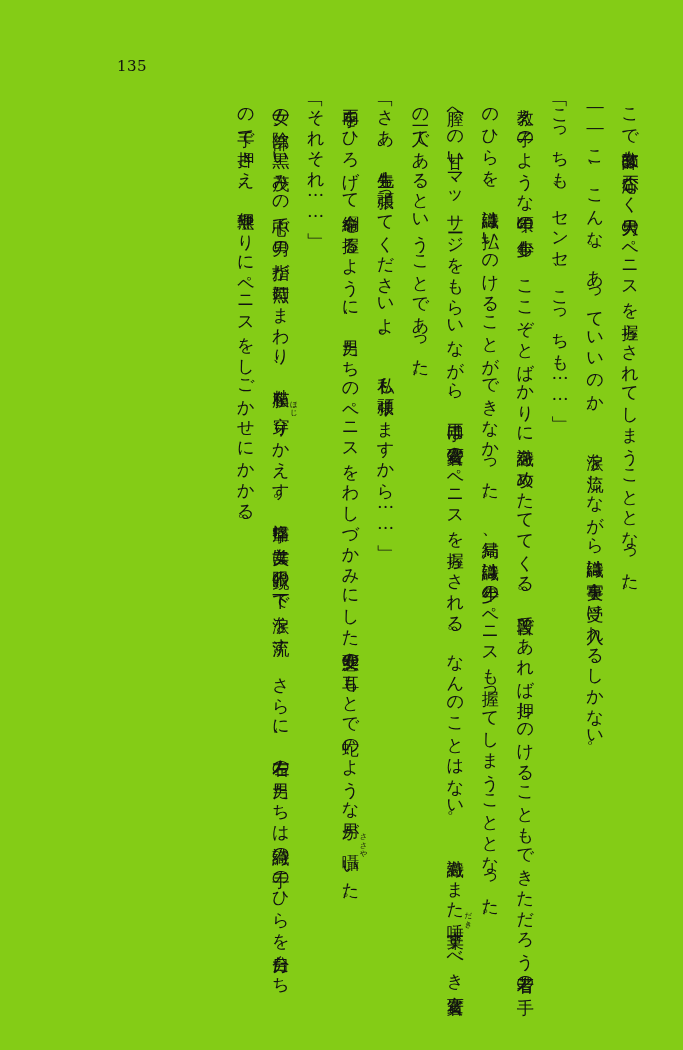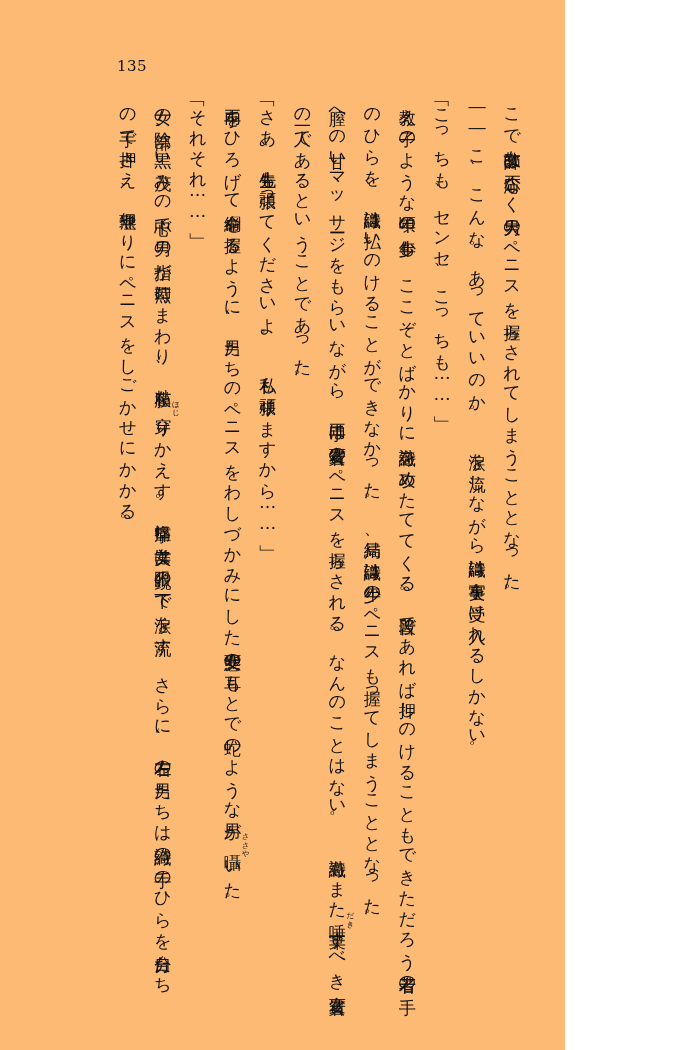--- a/index.html
+++ b/index.html
@@ -10,23 +10,23 @@
   body {
     width: 683px;
     height: 1050px;
     overflow: hidden;
     font-family: "DejaVu Serif", "Liberation Serif", serif;
     color: #111111;
   }
 
   .page {
     position: relative;
-    width: 565px;
+    width: 683px;
     height: 1050px;
-    background: #fdba74;
+    background: #84cc16;
   }
 
   
   .page-number {
     position: absolute;
     left: 117px;
     top: 57px;
     font-size: 15px;
     letter-spacing: 0.5px;
     color: #111111;

